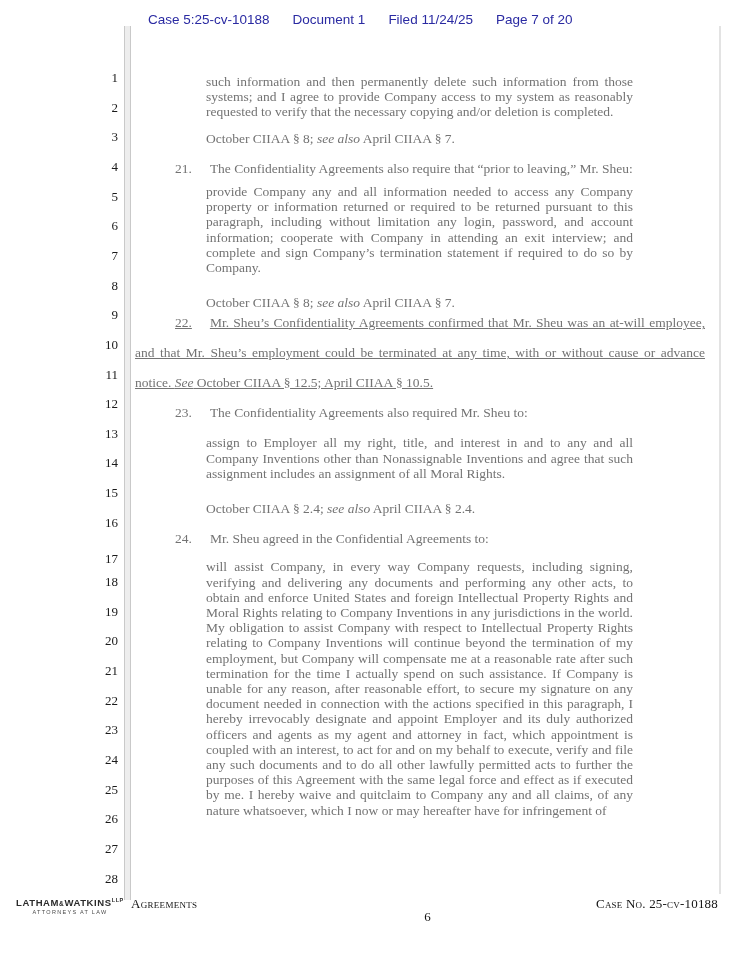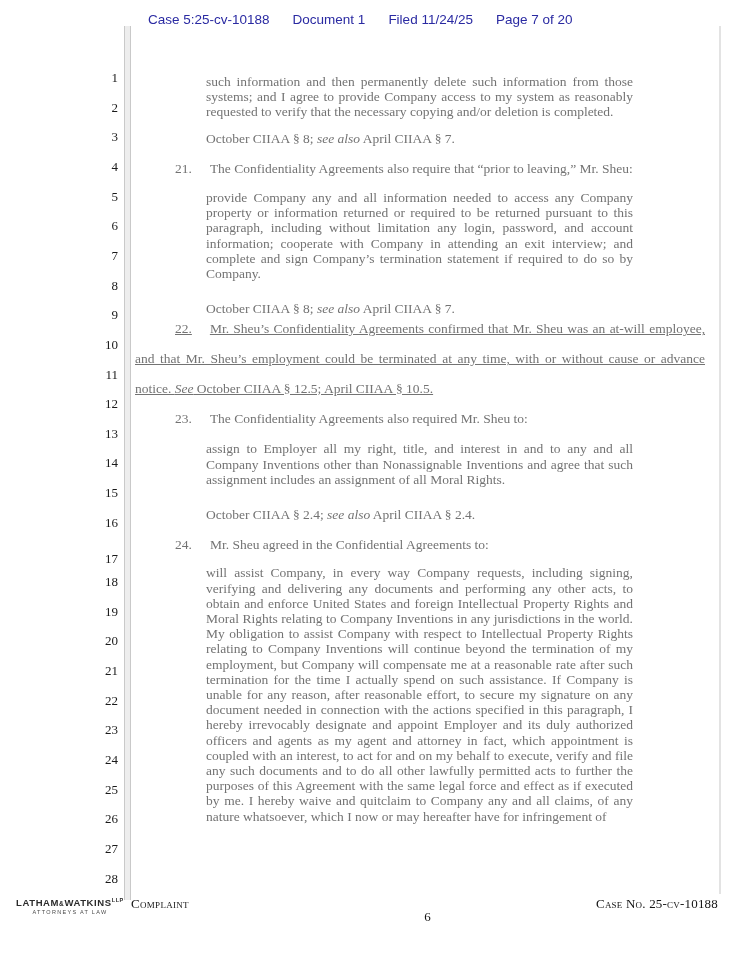--- a/index.html
+++ b/index.html
@@ -23,21 +23,21 @@
   .content{position:absolute;left:135px;top:0;width:570px;font-size:13.5px;color:#737373;}
   .bq{margin:0 72px 0 71px;line-height:15.2px;text-align:justify;}
   .cite{margin:0 0 0 71px;line-height:15.2px;}
   .phead{margin:0;line-height:15.2px;text-indent:40px;}
   .pbody{margin:0;line-height:29.6px;text-indent:40px;text-align:justify;}
   .pnum{margin-right:18px;}
   .it{font-style:italic;}
 
   
   .mt-q1{margin-top:74px;}   .mt-c1{margin-top:11px;}  .mt-p21{margin-top:15px;}
-  .mt-q2{margin-top:14px;}   .mt-c2{margin-top:20px;}  .mt-p22{margin-top:-2px;text-decoration:underline;}
+  .mt-q2{margin-top:8px;}   .mt-c2{margin-top:20px;}  .mt-p22{margin-top:-2px;text-decoration:underline;}
   .mt-p23{margin-top:8px;}   .mt-q3{margin-top:15px;}  .mt-c3{margin-top:20px;}
   .mt-p24{margin-top:15px;}  .mt-q4{margin-top:13px;}
 
   
   .firm{position:absolute;left:14px;top:897px;width:112px;text-align:center;
         font-family:"Liberation Sans",sans-serif;color:#2b2b2b;}
   .firm-name{font-size:9.5px;font-weight:bold;letter-spacing:0.6px;white-space:nowrap;}
   .firm-amp{font-size:6.5px;}
   .firm-llp{font-size:5.5px;vertical-align:super;}
   .firm-tagline{font-size:5.5px;letter-spacing:1.3px;color:#4a4a4a;margin-top:1px;}
@@ -115,17 +115,17 @@
 
     <p class="bq mt-q4">will assist Company, in every way Company requests, including signing, verifying and delivering any documents and performing any other acts, to obtain and enforce United States and foreign Intellectual Property Rights and Moral Rights relating to Company Inventions in any jurisdictions in the world. My obligation to assist Company with respect to Intellectual Property Rights relating to Company Inventions will continue beyond the termination of my employment, but Company will compensate me at a reasonable rate after such termination for the time I actually spend on such assistance. If Company is unable for any reason, after reasonable effort, to secure my signature on any document needed in connection with the actions specified in this paragraph, I hereby irrevocably designate and appoint Employer and its duly authorized officers and agents as my agent and attorney in fact, which appointment is coupled with an interest, to act for and on my behalf to execute, verify and file any such documents and to do all other lawfully permitted acts to further the purposes of this Agreement with the same legal force and effect as if executed by me. I hereby waive and quitclaim to Company any and all claims, of any nature whatsoever, which I now or may hereafter have for infringement of</p>
 
   </div>
 
   <div class="firm">
     <div class="firm-name"><span>LATHAM</span><span class="firm-amp">&amp;</span><span>WATKINS</span><span class="firm-llp">LLP</span></div>
     <div class="firm-tagline">ATTORNEYS AT LAW</div>
   </div>
 
-  <div class="doc-label">Complaint</div>
+  <div class="doc-label">Agreements</div>
   <div class="page-num">6</div>
   <div class="case-label">Case No. 25-cv-10188</div>
 
 </div>
 
 </body></html>

